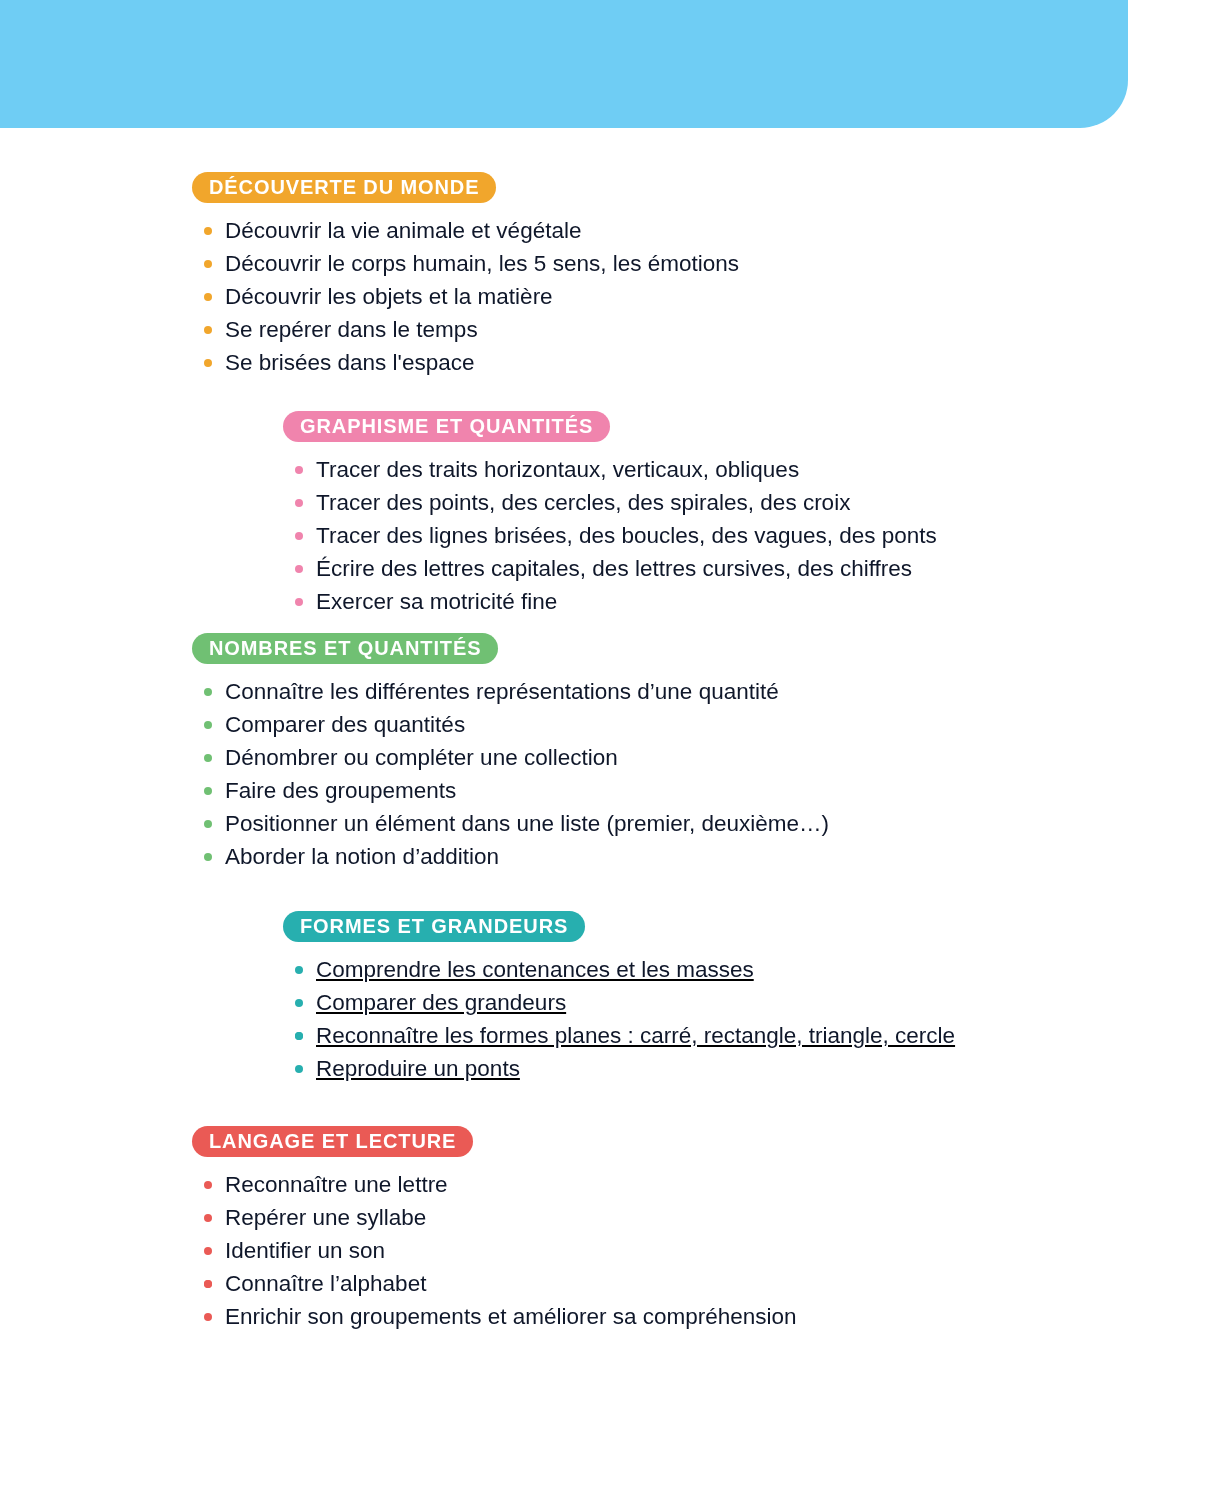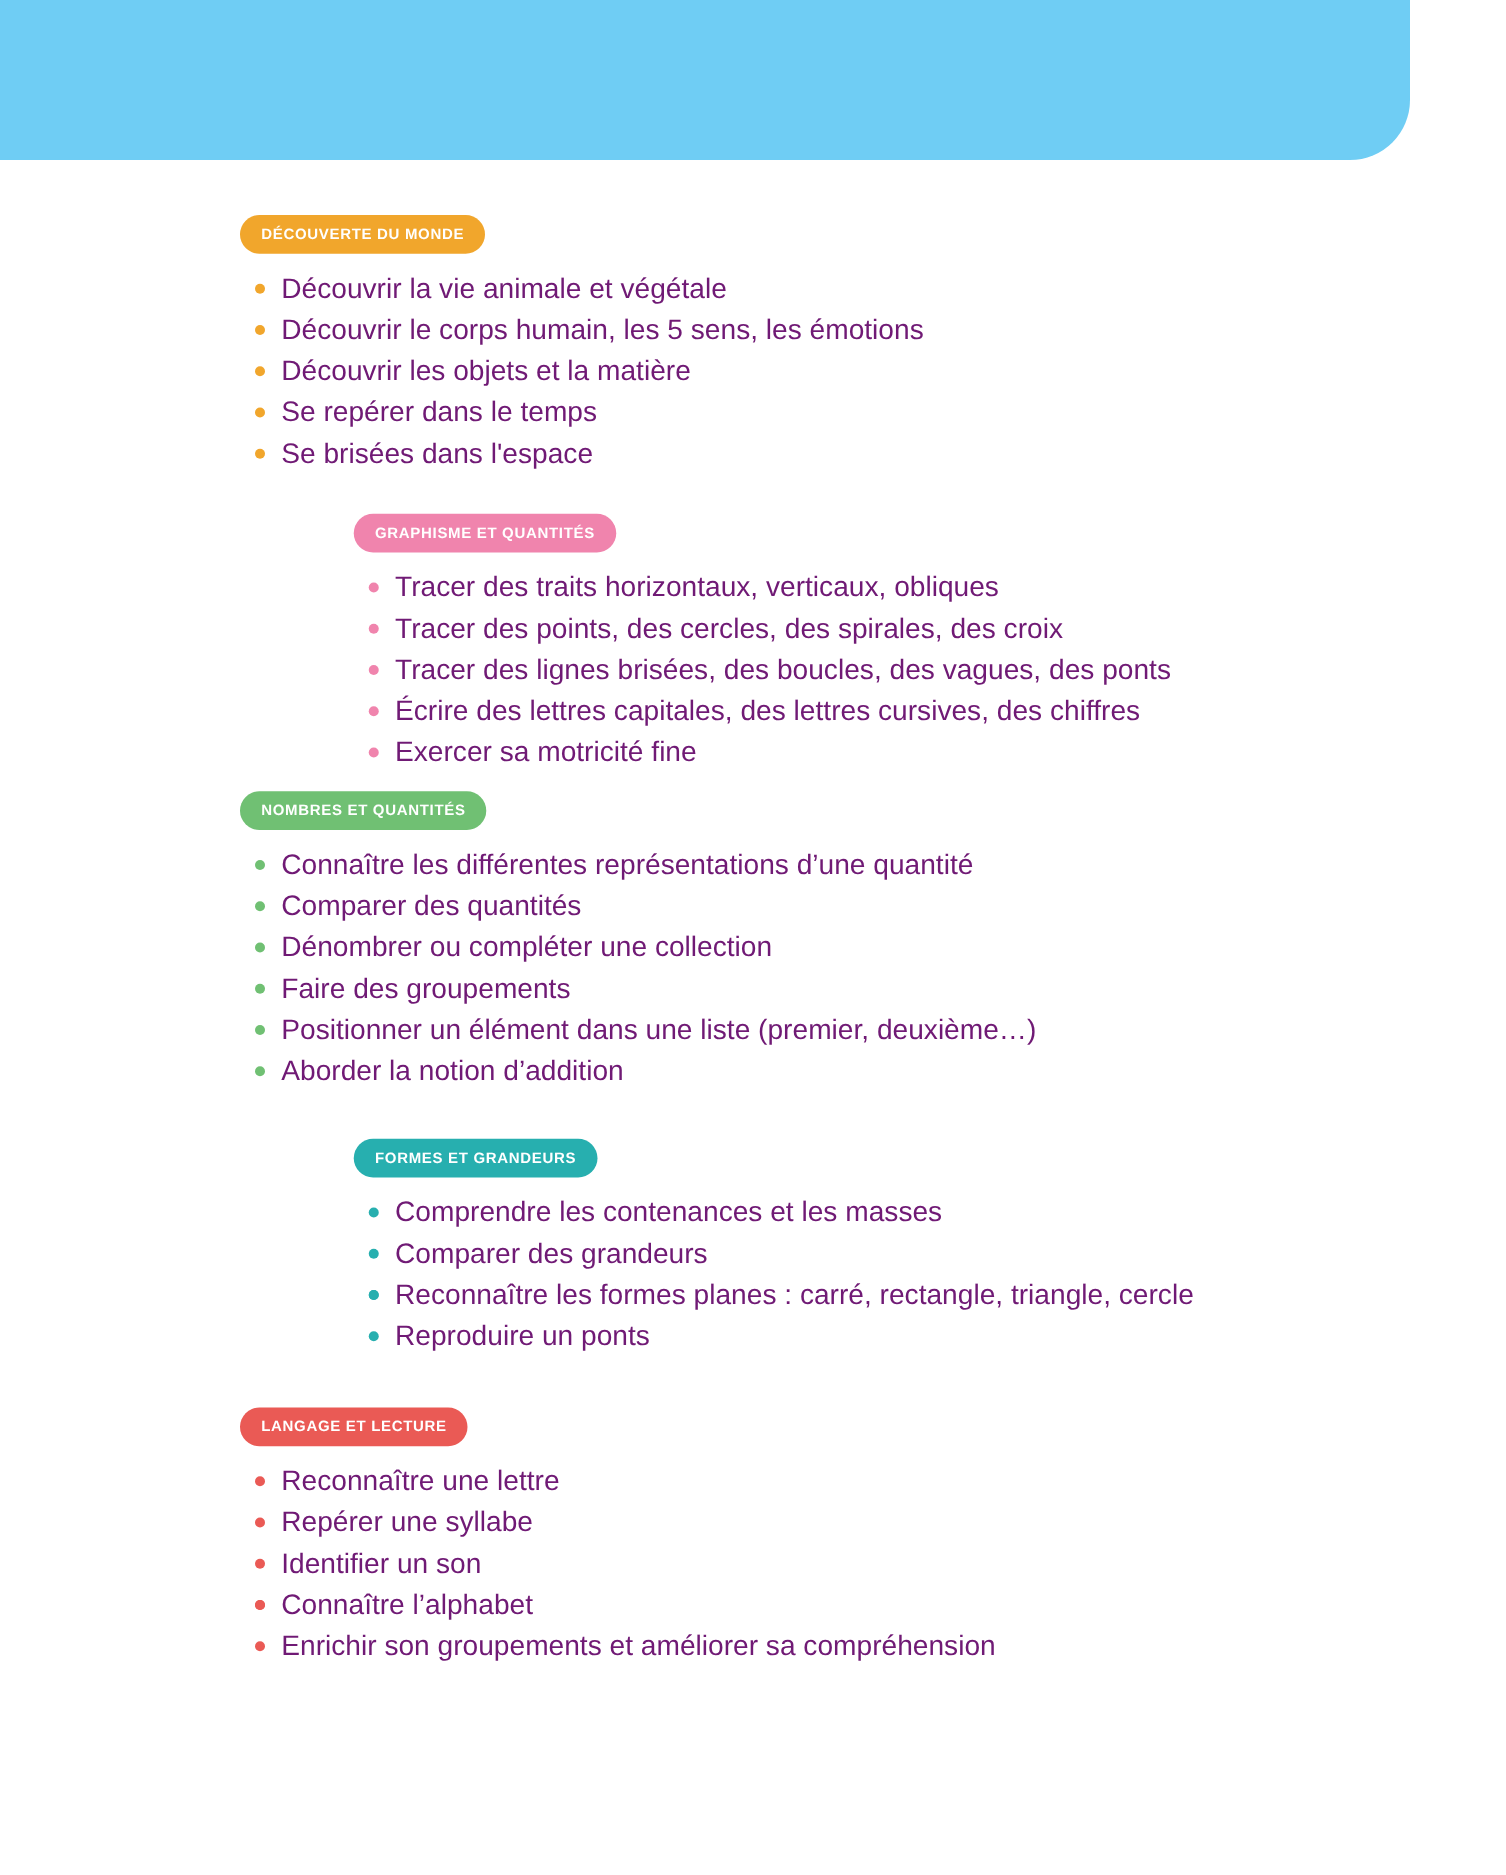--- a/index.html
+++ b/index.html
@@ -19,44 +19,44 @@
     height: 128px;
     border-radius: 0 0 48px 0;
     background: #6FCDF4;
   }
   .section { display: block; }
   .section.level-1 { margin-left: 192px; }
   .section.level-2 { margin-left: 283px; }
   .mt-44 { margin-top: 44px; }
   .mt-32 { margin-top: 32px; }
   .mt-33 { margin-top: 15px; }
-  .mt-38 { margin-top: 38px; }
+  .mt-38 { margin-top: 38px; text-decoration: underline; }
   .mt-31 { margin-top: 41px; }
   .badge {
     display: inline-block;
     background: var(--accent, #999);
     color: #ffffff;
-    font-size: 12px;
+    font-size: 20px;
     font-weight: bold;
     letter-spacing: 0.045em;
     padding: 5px 17px 6px 17px;
     border-radius: 17px;
     line-height: 20px;
   }
   ul.items {
     list-style: none;
     margin: 11px 0 0 0;
     padding: 0;
   }
   ul.items li {
     position: relative;
     padding-left: 33px;
     font-size: 22.5px;
     line-height: 33px;
-    color: #701a75;
+    color: #0f172a;
     white-space: nowrap;
   }
   .bullet {
     position: absolute;
     left: 12px;
     top: 13px;
     width: 8px;
     height: 8px;
     border-radius: 50%;
     background: var(--accent, #999);

